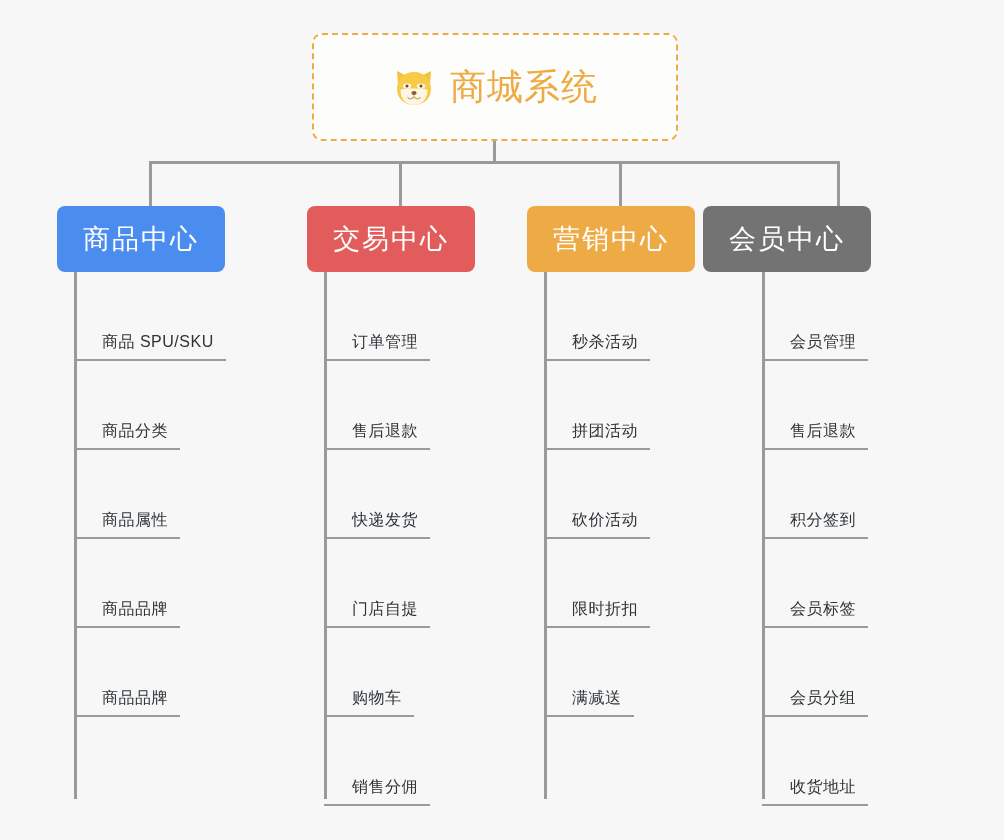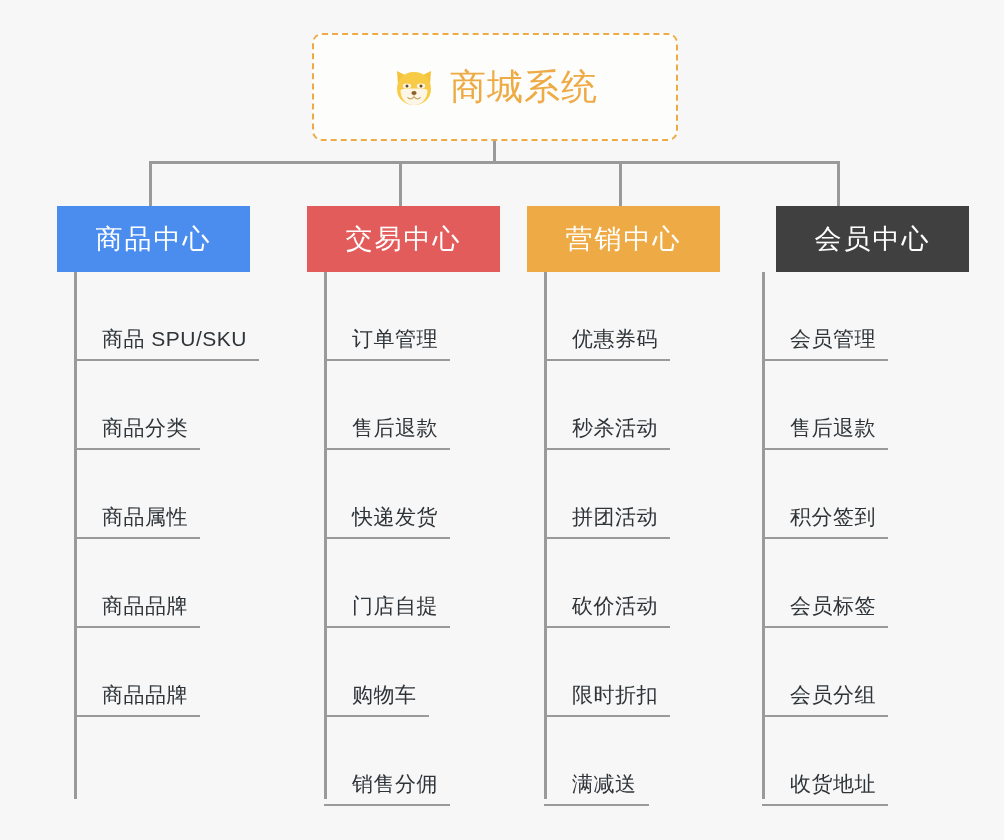--- a/index.html
+++ b/index.html
@@ -60,23 +60,23 @@
     position: absolute;
     background: #9a9a9a;
   }
   .conn-v { width: 3px; }
   .conn-h { height: 3px; }
 
   
   .cat-box {
     position: absolute;
     top: 206px;
-    width: 193px;
+    width: 168px;
     height: 66px;
-    border-radius: 0;
+    border-radius: 8px;
     display: flex;
     align-items: center;
     justify-content: center;
   }
   .cat-label {
     color: #ffffff;
     font-size: 27px;
     letter-spacing: 2px;
     white-space: nowrap;
   }
@@ -108,21 +108,21 @@
     display: flex;
     align-items: flex-end;
   }
   .leaf-inner {
     display: inline-block;
     padding: 0 12px 6px 28px;
     border-bottom: 2px solid #9a9a9a;
     white-space: nowrap;
   }
   .leaf-label {
-    font-size: 21px;
+    font-size: 16px;
     color: #2f3438;
     letter-spacing: 0.5px;
   }
 </style>
 </head>
 <body>
 
 <div id="mindmap">
 
   <div class="root-node">
@@ -162,21 +162,21 @@
 
   <div class="cat-box" style="left:57px; background:#4a8def;">
     <span class="cat-label">商品中心</span>
   </div>
   <div class="cat-box" style="left:307px; background:#e35c5c;justify-content:center;">
     <span class="cat-label">交易中心</span>
   </div>
   <div class="cat-box" style="left:527px; background:#eeab45;">
     <span class="cat-label">营销中心</span>
   </div>
-  <div class="cat-box" style="left:776px; background:#404040;">
+  <div class="cat-box" style="left:703px; background:#737373;">
     <span class="cat-label">会员中心</span>
   </div>
 
   <div class="branch-col" style="left:57px;">
     <div class="trunk"></div>
     <div class="leaf-list">
       <div class="leaf">
           <span class="leaf-inner"><span class="leaf-label">商品 SPU/SKU</span></span>
         </div>
       <div class="leaf">
@@ -215,23 +215,20 @@
       <div class="leaf">
           <span class="leaf-inner"><span class="leaf-label">销售分佣</span></span>
         </div>
     </div>
   </div>
 
   <div class="branch-col" style="left:527px;">
     <div class="trunk"></div>
     <div class="leaf-list">
       <div class="leaf">
-          <span class="leaf-inner"><span class="leaf-label">优惠券码</span></span>
-        </div>
-      <div class="leaf">
           <span class="leaf-inner"><span class="leaf-label">秒杀活动</span></span>
         </div>
       <div class="leaf">
           <span class="leaf-inner"><span class="leaf-label">拼团活动</span></span>
         </div>
       <div class="leaf">
           <span class="leaf-inner"><span class="leaf-label">砍价活动</span></span>
         </div>
       <div class="leaf">
           <span class="leaf-inner"><span class="leaf-label">限时折扣</span></span>

